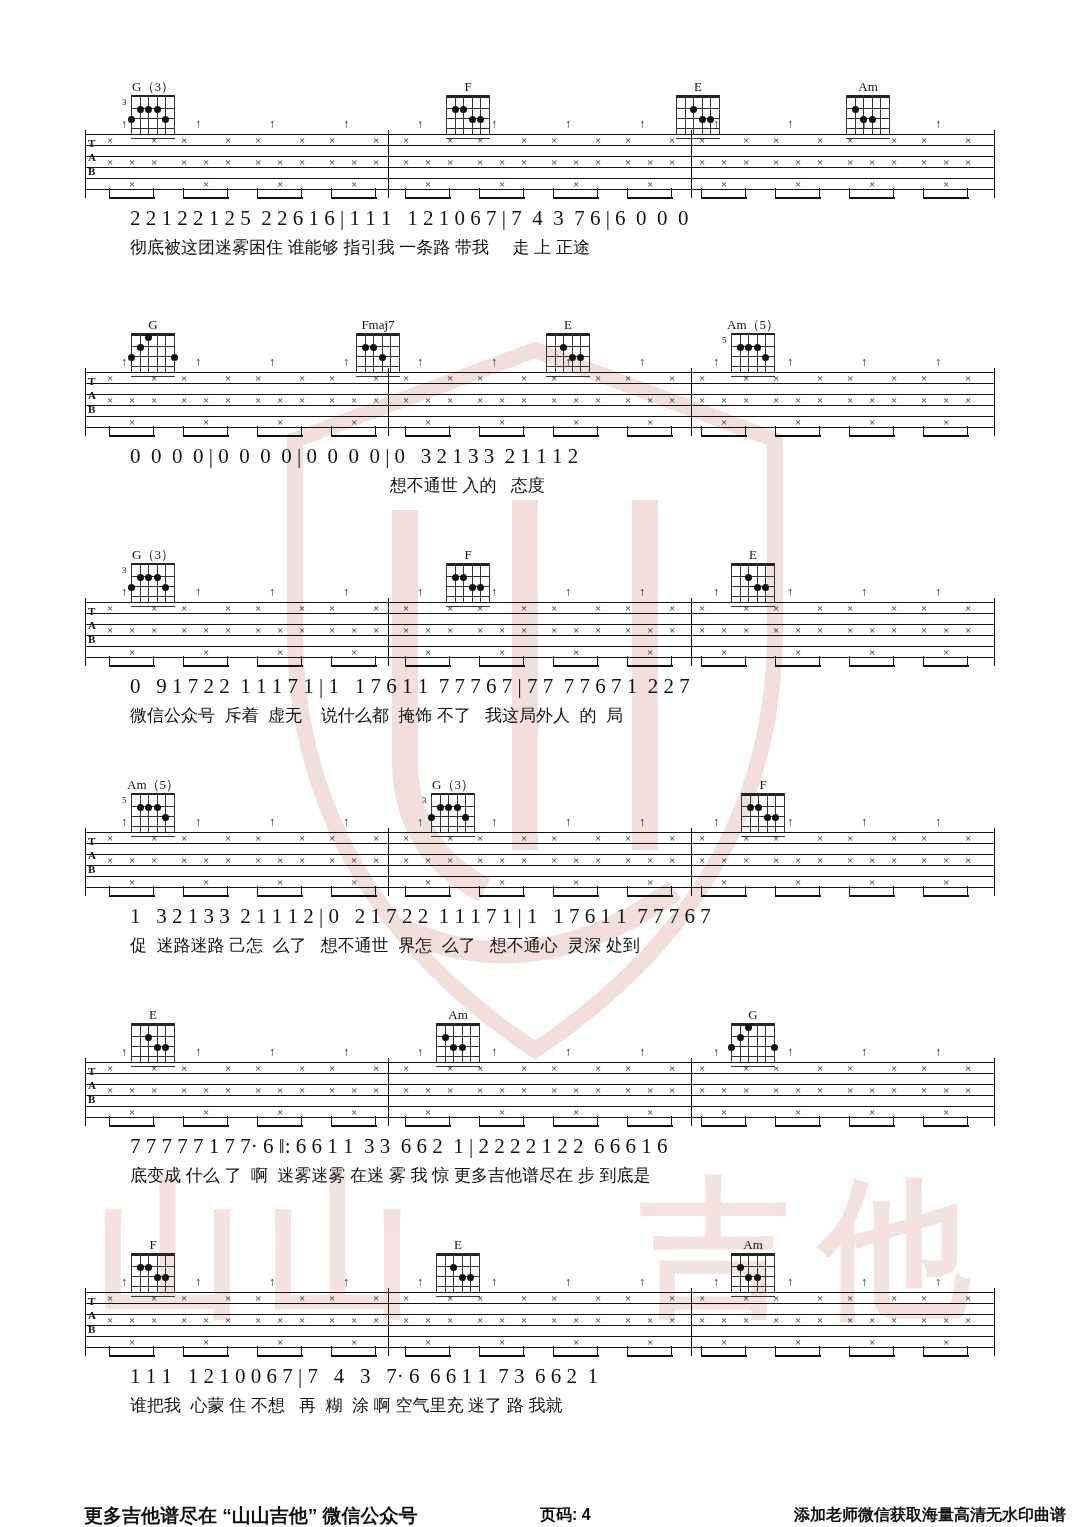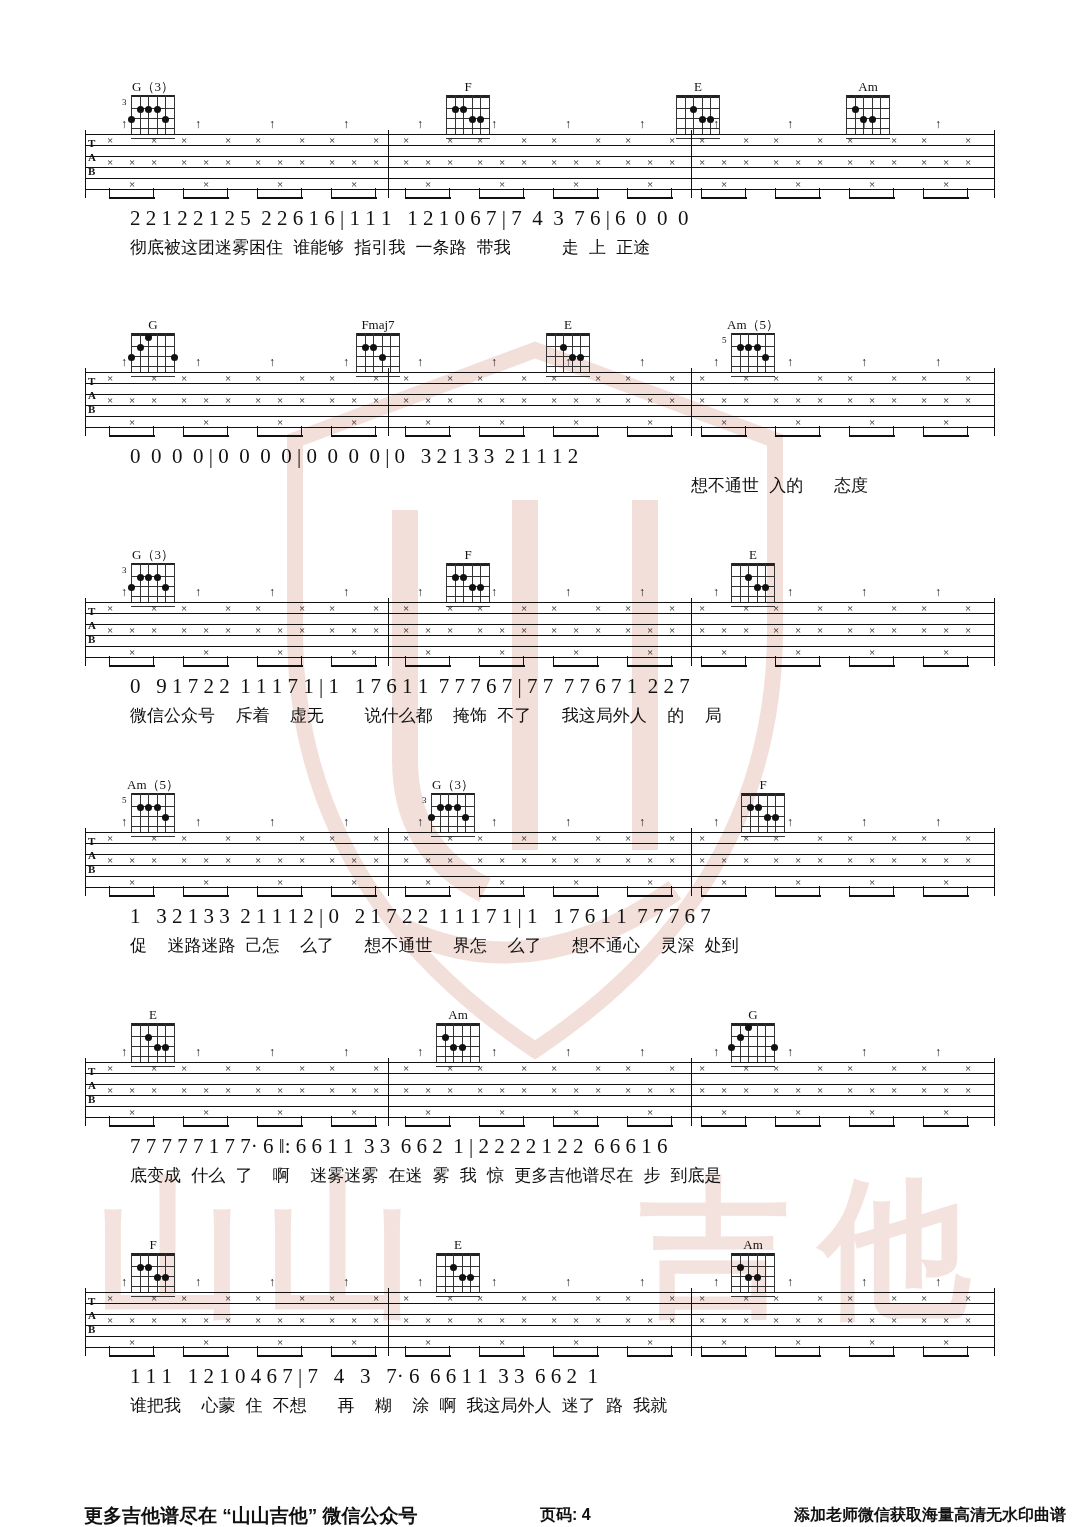--- a/index.html
+++ b/index.html
@@ -31,21 +31,21 @@
   .staff .line{position:absolute;left:0;width:910px;height:1px;background:#111;}
   .staff .vbar{position:absolute;top:0;width:1px;height:68px;background:#111;}
   .staff .tabletter{position:absolute;left:3px;font-family:"Liberation Serif",serif;font-size:11px;font-weight:700;line-height:10px;color:#111;}
   .gx{position:absolute;font-size:11px;font-family:"Liberation Serif",serif;color:#111;}
   .stem{position:absolute;width:1px;background:#111;}
   .beam{position:absolute;height:2px;background:#111;}
   .arrow{position:absolute;font-size:12px;line-height:12px;color:#111;}
 
   
   .numrow{position:absolute;left:0;width:910px;font-family:"Liberation Serif",serif;font-size:21px;letter-spacing:0;white-space:pre;}
-  .lyricrow{position:absolute;left:0;width:910px;font-family:Liberation Mono, monospace;font-size:17px;white-space:pre;}
+  .lyricrow{position:absolute;left:0;width:910px;font-family:Liberation Sans, sans-serif;font-size:17px;white-space:pre;}
 
   
   .footer{position:absolute;left:0;bottom:24px;width:1080px;z-index:3;font-family:"Liberation Sans",sans-serif;}
   .footer .f1{position:absolute;left:84px;top:0;font-size:19px;font-weight:700;}
   .footer .f2{position:absolute;left:540px;top:2px;font-size:16px;font-weight:700;}
   .footer .f3{position:absolute;right:14px;top:2px;font-size:16px;font-weight:700;}
 </style>
 </head>
 <body>
 
@@ -1287,22 +1287,22 @@
         <div class="gx" style="left:836px;top:26px;">×</div>
         <div class="gx" style="left:858px;top:48px;">×</div>
         <div class="gx" style="left:858px;top:26px;">×</div>
         <div class="gx" style="left:880px;top:4px;">×</div>
         <div class="gx" style="left:880px;top:26px;">×</div>
         <div class="stem" style="left:838px;top:58px;height:10px;"></div>
         <div class="stem" style="left:882px;top:58px;height:10px;"></div>
         <div class="beam" style="left:838px;top:67px;width:46px;"></div>
         <div class="arrow" style="left:850px;top:-12px;">↑</div>
       </div>
-      <div class="numrow" style="top:126px;left:45px;">1 1 1   1 2 1 0 4 6 7 | 7   4   3   7· 6  6 6 1 1  3 3  6 6 2  1</div>
-      <div class="lyricrow" style="top:156px;left:45px;">谁把我  心蒙 住 不想   再  糊  涂 啊 我这局外人 迷了 路 我就</div>
+      <div class="numrow" style="top:126px;left:45px;">1 1 1   1 2 1 0 0 6 7 | 7   4   3   7· 6  6 6 1 1  7 3  6 6 2  1</div>
+      <div class="lyricrow" style="top:156px;left:45px;">谁把我  心蒙 住 不想   再  糊  涂 啊 空气里充 迷了 路 我就</div>
     </div>
   </div>
 
 <div class="footer">
   <div class="f1">更多吉他谱尽在 “山山吉他” 微信公众号</div>
   <div class="f2">页码: 4</div>
   <div class="f3">添加老师微信获取海量高清无水印曲谱</div>
 </div>
 
 </body></html>

